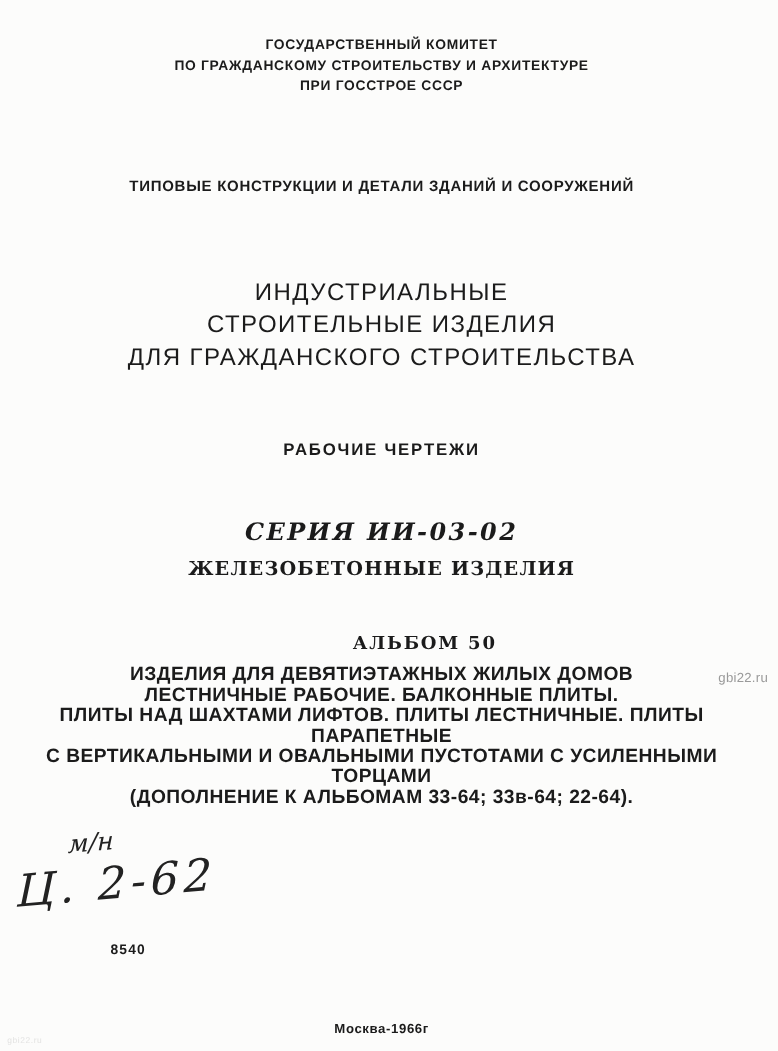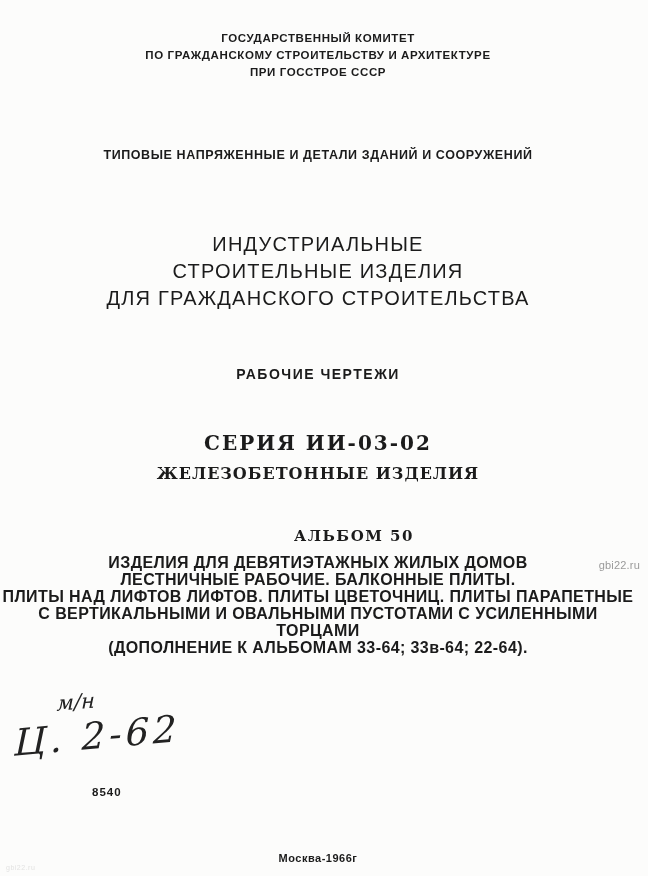--- a/index.html
+++ b/index.html
@@ -14,21 +14,21 @@
   }
   .abs { position: absolute; left: 0; width: 636px; text-align: center; }
 
   .header-block { top: 30px; font-size: 11.5px; font-weight: bold; line-height: 17px; letter-spacing: 0.6px; }
   .subject-line { top: 148px; font-size: 12.5px; font-weight: bold; letter-spacing: 0.6px; }
 
   .main-title { top: 231px; font-size: 20px; font-weight: normal; line-height: 27px; letter-spacing: 1.2px; }
 
   .working-drawings { top: 366px; font-size: 14px; font-weight: bold; letter-spacing: 1.5px; }
 
-  .series-line { top: 431px; font-family: "DejaVu Serif", serif; font-size: 20px; font-weight: bold; letter-spacing: 2px; }
+  .series-line { top: 431px; font-family: "DejaVu Serif", serif; font-size: 20px; font-weight: bold; letter-spacing: 2px; font-style: italic; }
   .products-line { top: 464px; font-family: "DejaVu Serif", serif; font-size: 16px; font-weight: bold; letter-spacing: 1px; }
 
   .album-title { top: 527px; font-family: "DejaVu Serif", serif; font-size: 15px; font-weight: bold; letter-spacing: 1.5px; margin-left: 36px; }
   .album-desc { top: 554px; font-size: 16px; font-weight: bold; line-height: 17px; letter-spacing: 0.4px; }
 
   .watermark-right {
     position: absolute; top: 559px; right: 8px;
     font-size: 11px; color: #9a9a9a; letter-spacing: 0.2px;
     text-align: right; width: auto; left: auto;
   }
@@ -53,39 +53,39 @@
 </style>
 </head>
 <body>
 
 <div class="abs header-block">
   <div>ГОСУДАРСТВЕННЫЙ КОМИТЕТ</div>
   <div>ПО ГРАЖДАНСКОМУ СТРОИТЕЛЬСТВУ И АРХИТЕКТУРЕ</div>
   <div>ПРИ ГОССТРОЕ СССР</div>
 </div>
 
-<div class="abs subject-line">ТИПОВЫЕ НАПРЯЖЕННЫЕ И ДЕТАЛИ ЗДАНИЙ И СООРУЖЕНИЙ</div>
+<div class="abs subject-line">ТИПОВЫЕ КОНСТРУКЦИИ И ДЕТАЛИ ЗДАНИЙ И СООРУЖЕНИЙ</div>
 
 <div class="abs main-title">
   <div>ИНДУСТРИАЛЬНЫЕ</div>
   <div>СТРОИТЕЛЬНЫЕ ИЗДЕЛИЯ</div>
   <div>ДЛЯ ГРАЖДАНСКОГО СТРОИТЕЛЬСТВА</div>
 </div>
 
 <div class="abs working-drawings">РАБОЧИЕ ЧЕРТЕЖИ</div>
 
 <div class="abs series-line">СЕРИЯ ИИ-03-02</div>
 <div class="abs products-line">ЖЕЛЕЗОБЕТОННЫЕ ИЗДЕЛИЯ</div>
 
 <div class="abs album-title">АЛЬБОМ 50</div>
 
 <div class="abs album-desc">
   <div>ИЗДЕЛИЯ ДЛЯ ДЕВЯТИЭТАЖНЫХ ЖИЛЫХ ДОМОВ</div>
   <div>ЛЕСТНИЧНЫЕ РАБОЧИЕ. БАЛКОННЫЕ ПЛИТЫ.</div>
-  <div>ПЛИТЫ НАД ЛИФТОВ ЛИФТОВ. ПЛИТЫ ЦВЕТОЧНИЦ. ПЛИТЫ ПАРАПЕТНЫЕ</div>
+  <div>ПЛИТЫ НАД ШАХТАМИ ЛИФТОВ. ПЛИТЫ ЛЕСТНИЧНЫЕ. ПЛИТЫ ПАРАПЕТНЫЕ</div>
   <div>С ВЕРТИКАЛЬНЫМИ И ОВАЛЬНЫМИ ПУСТОТАМИ С УСИЛЕННЫМИ ТОРЦАМИ</div>
   <div>(ДОПОЛНЕНИЕ К АЛЬБОМАМ 33-64; 33в-64; 22-64).</div>
 </div>
 
 <div class="watermark-right">gbi22.ru</div>
 
 <div class="handwriting">
   <div class="hw-top">м/н</div>
   <div class="hw-main">Ц. 2-62</div>
 </div>

